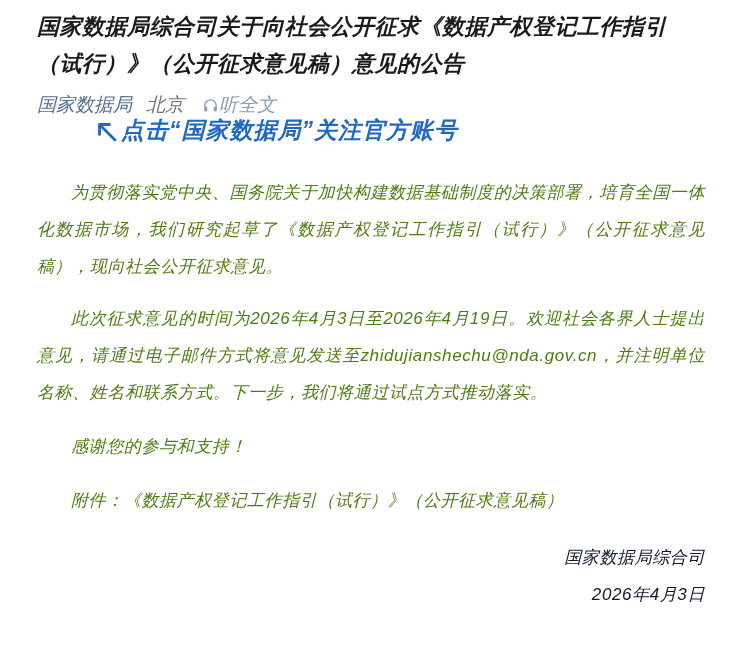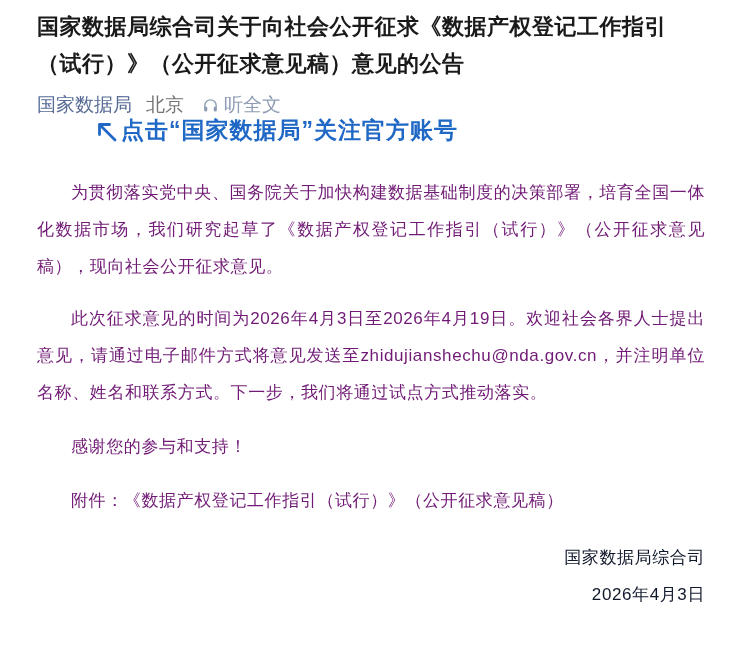--- a/index.html
+++ b/index.html
@@ -8,20 +8,21 @@
     width: 742px;
     height: 646px;
     overflow: hidden;
     font-family: "Liberation Sans", "DejaVu Sans", sans-serif;
   }
   .page {
     width: 742px;
     height: 646px;
     padding: 8px 37px 0 37px;
     background: #ffffff;
+    font-style: italic;
   }
   .article-title {
     font-size: 22px;
     font-weight: 700;
     color: #1a1a1a;
     line-height: 37px;
     letter-spacing: 0.5px;
     margin-bottom: 13px;
   }
   .meta-row {
@@ -35,21 +36,20 @@
     color: #576b95;
     text-decoration: none;
     cursor: pointer;
     margin-right: 14px;
   }
   .meta-time { color: #b2b2b2; margin-right: 12px; }
   .meta-location { color: #737373; margin-right: 18px; }
   .listen-btn {
     display: inline-flex;
     align-items: center;
-    gap: 5px;
     color: #8d9cb3;
     cursor: pointer;
   }
   .listen-btn svg { display: block; }
   .follow-banner {
     display: flex;
     align-items: center;
     gap: 2px;
     padding-left: 56px;
     margin-bottom: 28px;
@@ -57,21 +57,21 @@
   }
   .follow-banner .banner-text {
     color: #2068c5;
     font-size: 23px;
     font-weight: 700;
     letter-spacing: 1px;
   }
   .follow-banner svg { display: block; }
   .body-p {
     font-size: 17px;
-    color: #701a75;
+    color: #4d7c0f;
     line-height: 37px;
     letter-spacing: 0.6px;
     text-indent: 2em;
     margin-bottom: 15px;
     text-align: justify;
   }
   .body-p.spaced { margin-top: 17px; margin-bottom: 17px; }
   .signature {
     margin-top: 20px;
     text-align: right;

